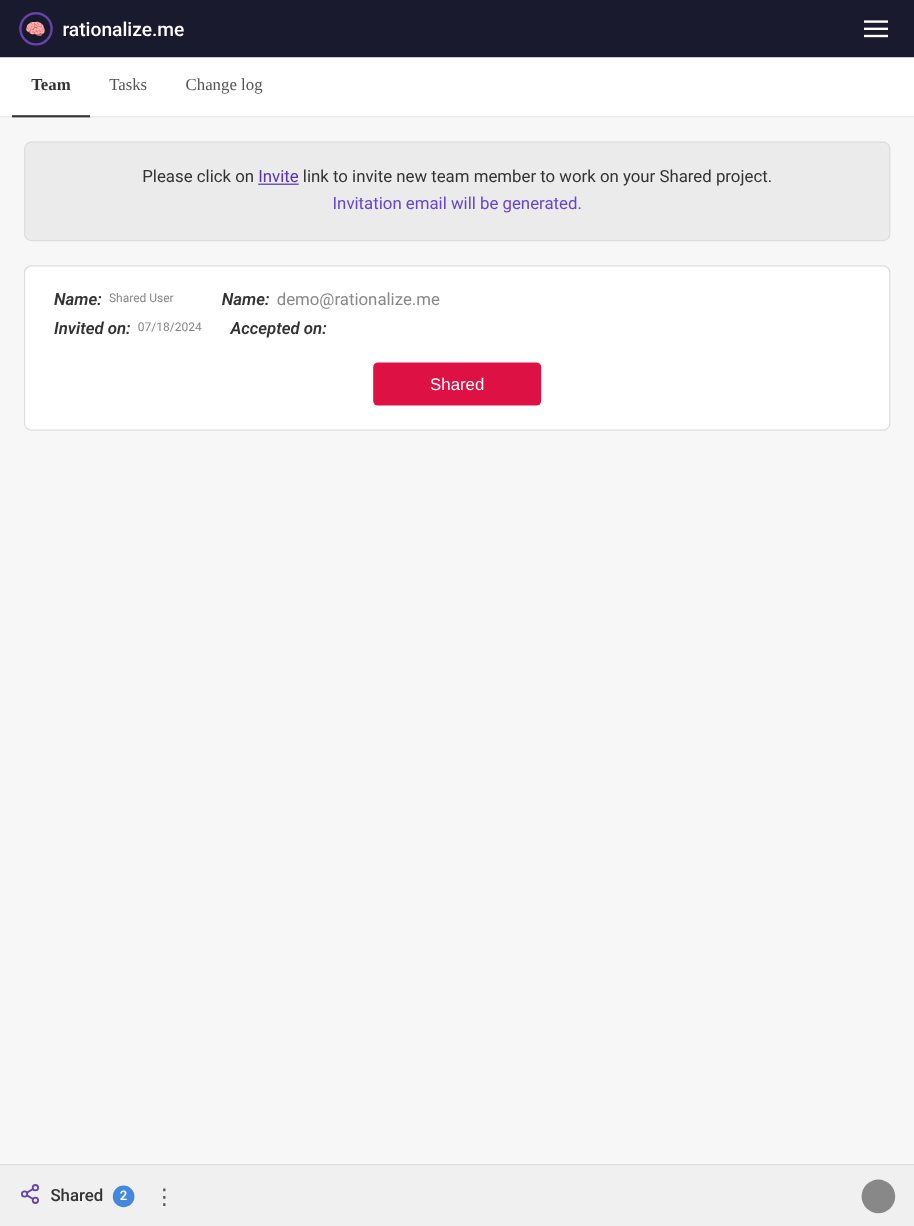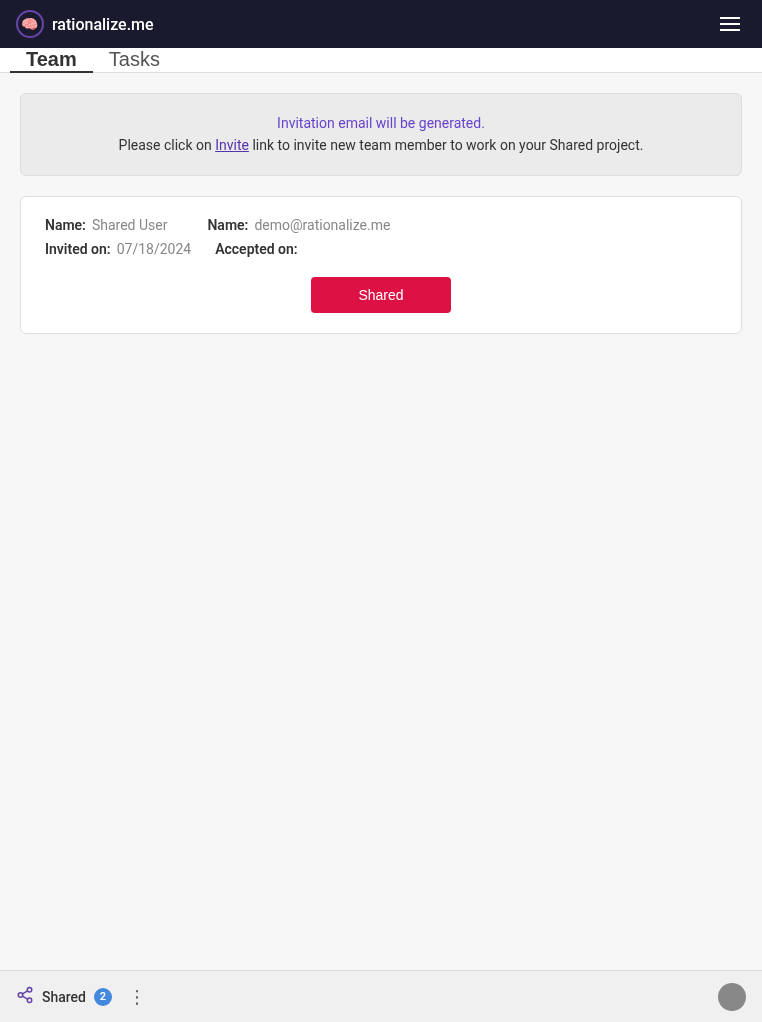--- a/index.html
+++ b/index.html
@@ -78,30 +78,31 @@
 
     
     .tabs {
       display: flex;
       border-bottom: 1px solid #ddd;
       padding: 0 10px;
       background: white;
     }
 
     .tab {
-      padding: 0 16px;
-      cursor: pointer;
-      font-size: 20px;
+      padding: 16px 16px;
+      cursor: pointer;
+      font-size: 14px;
       color: #555;
       border-bottom: 2px solid transparent;
       margin-bottom: -1px;
       background: none;
       border-top: none;
       border-left: none;
       border-right: none;
+      font-family: Liberation Serif, serif;
     }
 
     .tab.active {
       color: #333;
       font-weight: 600;
       border-bottom: 2px solid #333;
     }
 
     
     .page-body {
@@ -153,24 +154,25 @@
     .member-field {
       display: flex;
       align-items: center;
       gap: 6px;
     }
 
     .field-label {
       font-size: 14px;
       font-weight: 600;
       color: #333;
+      font-style: italic;
     }
 
     .field-value {
-      font-size: 14px;
+      font-size: 10px;
       color: #888;
     }
 
     .field-value-email {
       font-size: 14px;
       color: #888;
       text-align: right;
     }
 
     .member-dates-row {
@@ -280,30 +282,33 @@
 
 <div class="main-content">
 
   <div class="tabs">
     <button class="tab active">
       <span>Team</span>
     </button>
     <button class="tab">
       <span>Tasks</span>
     </button>
+    <button class="tab">
+      <span>Change log</span>
+    </button>
   </div>
 
   <div class="page-body">
 
     <div class="info-banner">
       <p>
-        <span class="invite-email-note">Invitation email will be generated.</span>
+        <span>Please click on </span><a class="invite-link">Invite</a><span> link to invite new team member to work on your Shared project.</span>
       </p>
       <p>
-        <span>Please click on </span><a class="invite-link">Invite</a><span> link to invite new team member to work on your Shared project.</span>
+        <span class="invite-email-note">Invitation email will be generated.</span>
       </p>
     </div>
 
     <div class="member-card">
       <div class="member-info-row">
         <div class="member-field">
           <span class="field-label">Name:</span>
           <span class="field-value">Shared User</span>
         </div>
         <div class="member-field">

